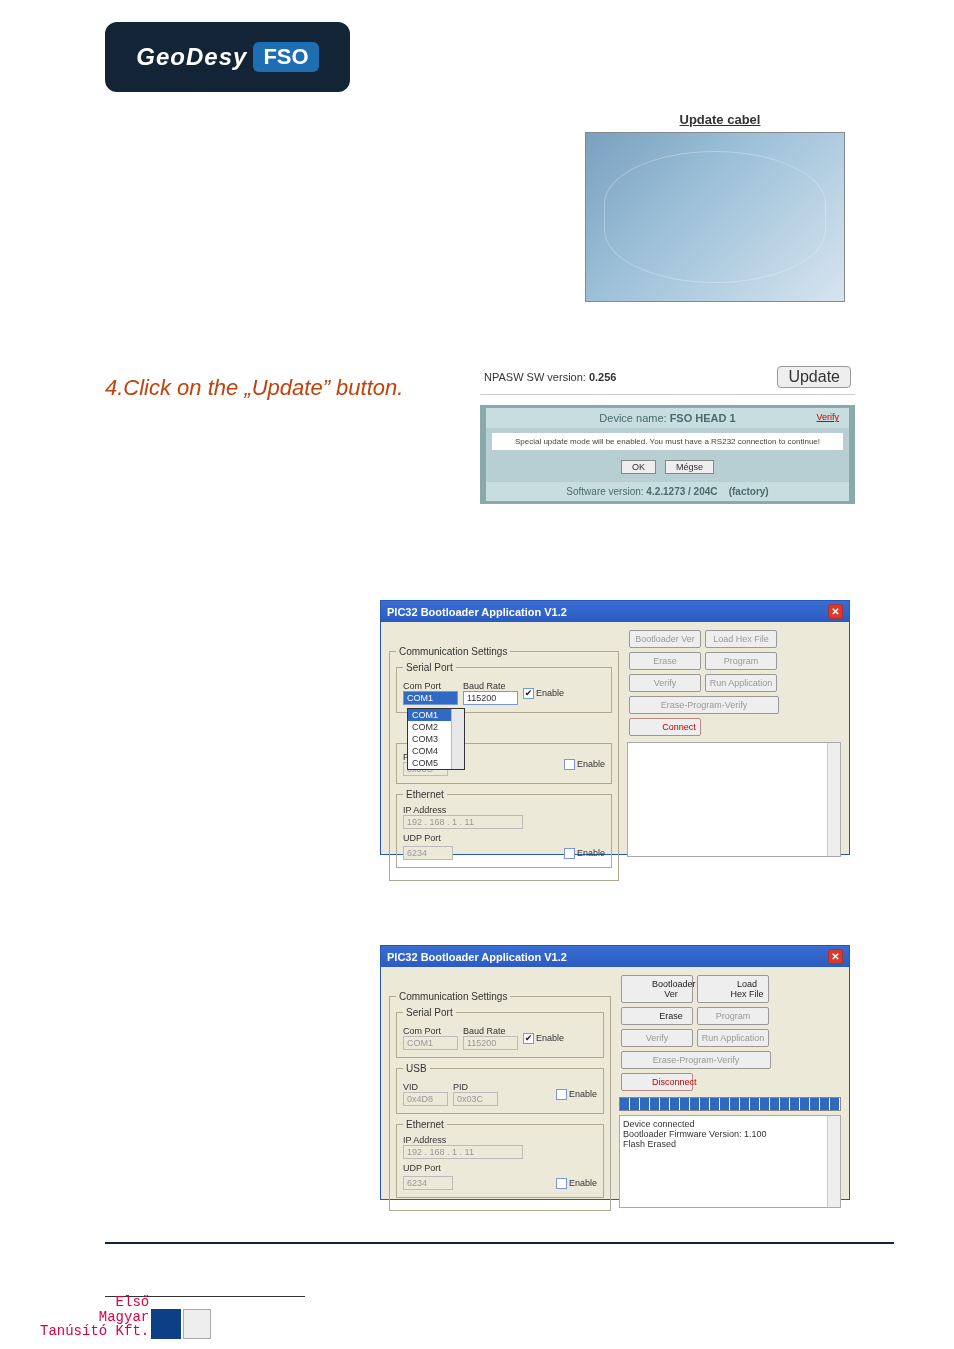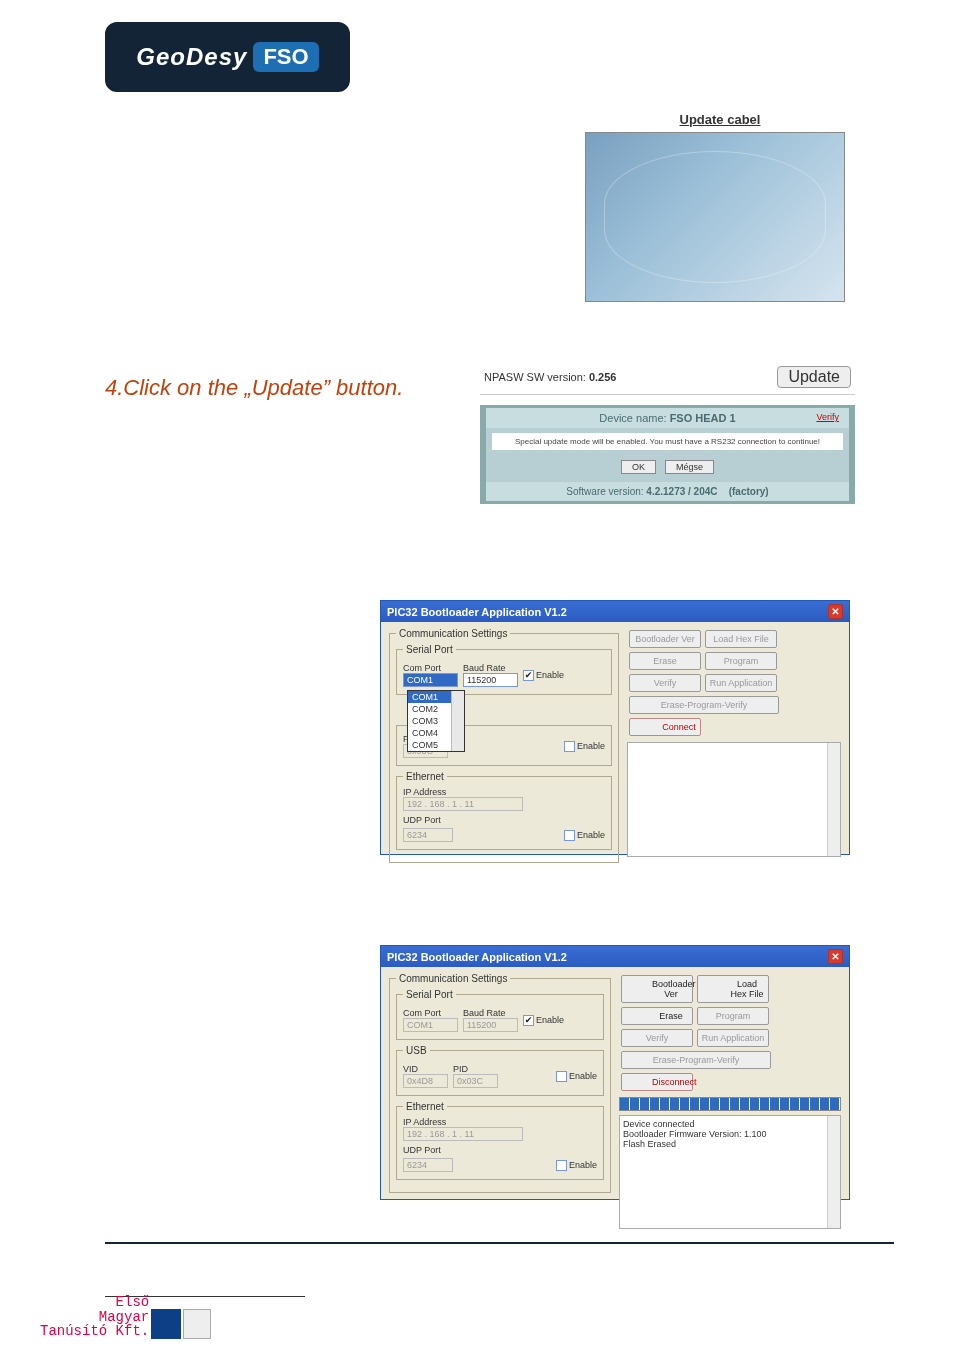--- a/index.html
+++ b/index.html
@@ -138,21 +138,21 @@
     font-weight:bold;
     font-size:11px;
     display:flex; justify-content:space-between; align-items:center;
   }
   .closex {
     background:#d83b2b; color:#fff; width:15px; height:15px;
     display:flex;align-items:center;justify-content:center;
     font-size:10px; border:1px solid #a33; border-radius:2px;
   }
   .dlg-body { display:flex; padding:6px 8px 8px; gap:8px;}
-  .left-col { width: 230px;}
+  .left-col { width: 230px; margin-top: 18px;}
   .right-col { flex:1;}
   fieldset.fs {
     border:1px solid #b0a890;
     margin-bottom:5px;
     padding:5px 6px 7px;
   }
   fieldset.fs legend { font-size:10px; color:#333; padding:0 3px;}
   .row { display:flex; align-items:center; gap:5px; margin-top:3px;}
   .lbl { font-size:9px; color:#333;}
   .sel, .inp {
@@ -431,21 +431,21 @@
           <div class="seg"></div>
           <div class="seg"></div>
         <div class="seg"></div>
           <div class="seg"></div>
           <div class="seg"></div>
           <div class="seg"></div>
           <div class="seg"></div>
         <div class="seg"></div>
           <div class="seg"></div>
       </div>
-      <div class="textarea" style="height:114px;">
+      <div class="textarea" style="height:93px;">
         <div>Device connected</div>
         <div>Bootloader Firmware Version: 1.100</div>
         <div>Flash Erased</div>
         <div class="sb"></div>
       </div>
     </div>
   </div>
 </div>
 
 <div class="hr1"></div>

